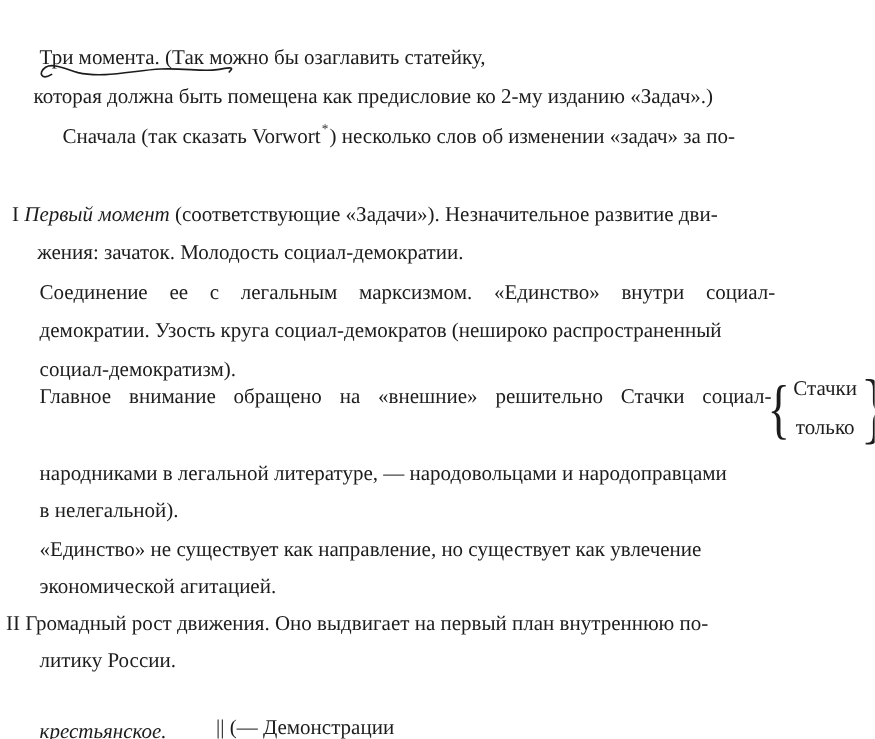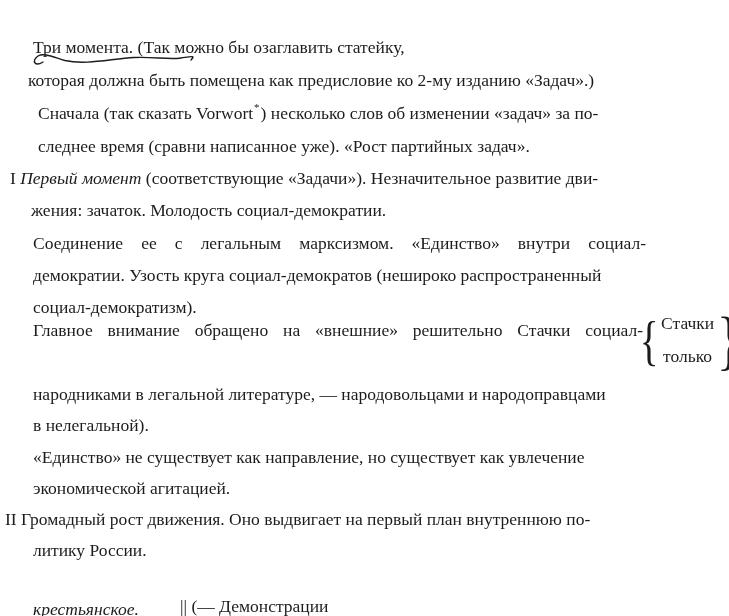--- a/index.html
+++ b/index.html
@@ -71,23 +71,22 @@
 <div class="page">
 
   <div class="ln" style="left:33px; top:10px;"><span>Три момента. (Так можно бы озаглавить статейку,</span></div>
 
   <svg class="flourish" width="172" height="18" viewBox="0 0 172 18">
     <path d="M 13,10 C 5,15 1,9 8,4 C 14,0.5 23,5 35,8.5 C 56,13.5 82,6.5 104,5.5 C 123,4.5 139,8 151,6 C 161,4.5 166,3 161,8" fill="none" stroke="#1c1c1c" stroke-width="1.4" stroke-linecap="round"></path>
   </svg>
 
   <div class="ln" style="left:28px; top:43px;"><span>которая должна быть помещена как предисловие ко 2-му изданию «Задач».)</span></div>
 
-  <div class="ln" style="left:38px; top:76px;"><span>Сначала (так сказать Vorwort</span><span class="star">*</span><span>) несколько слов об изменении «задач» за по-</span></div>
+  <div class="ln" style="left:52px; top:76px;"><span>Сначала (так сказать Vorwort</span><span class="star">*</span><span>) несколько слов об изменении «задач» за по-</span></div>
 
-  <div class="ln" style="left:38px; top:109px;"><span>следнее время (сравни написанное уже). «Рост партийных задач».</span></div>
 
   <div class="ln" style="left:10px; top:141px;"><span>I</span> <span class="it">Первый момент</span><span> (соответствующие «Задачи»). Незначительное развитие дви-</span></div>
 
   <div class="ln" style="left:31px; top:173px;"><span>жения: зачаток. Молодость социал-демократии.</span></div>
 
   <div class="ln just" style="left:33px; top:206px; width:613px;"><span>Соединение ее с легальным марксизмом. «Единство» внутри социал-</span></div>
 
   <div class="ln" style="left:33px; top:238px;"><span>демократии. Узость круга социал-демократов (нешироко распространенный</span></div>
 
   <div class="ln" style="left:33px; top:270px;"><span>социал-демократизм).</span></div>

